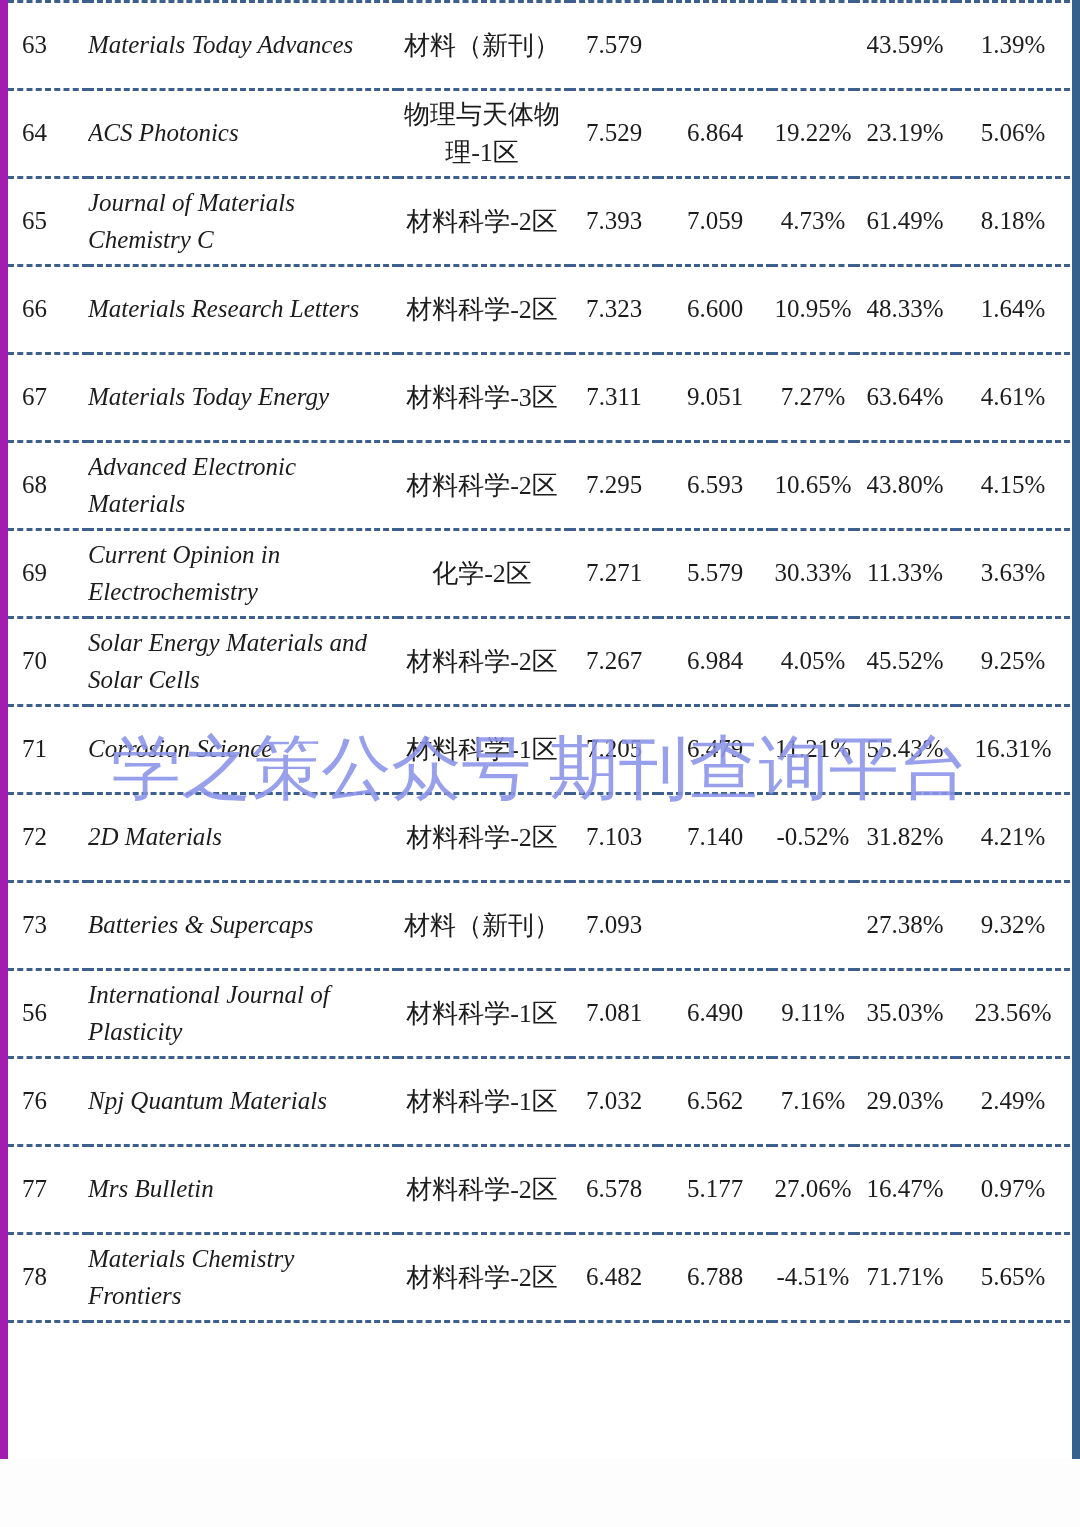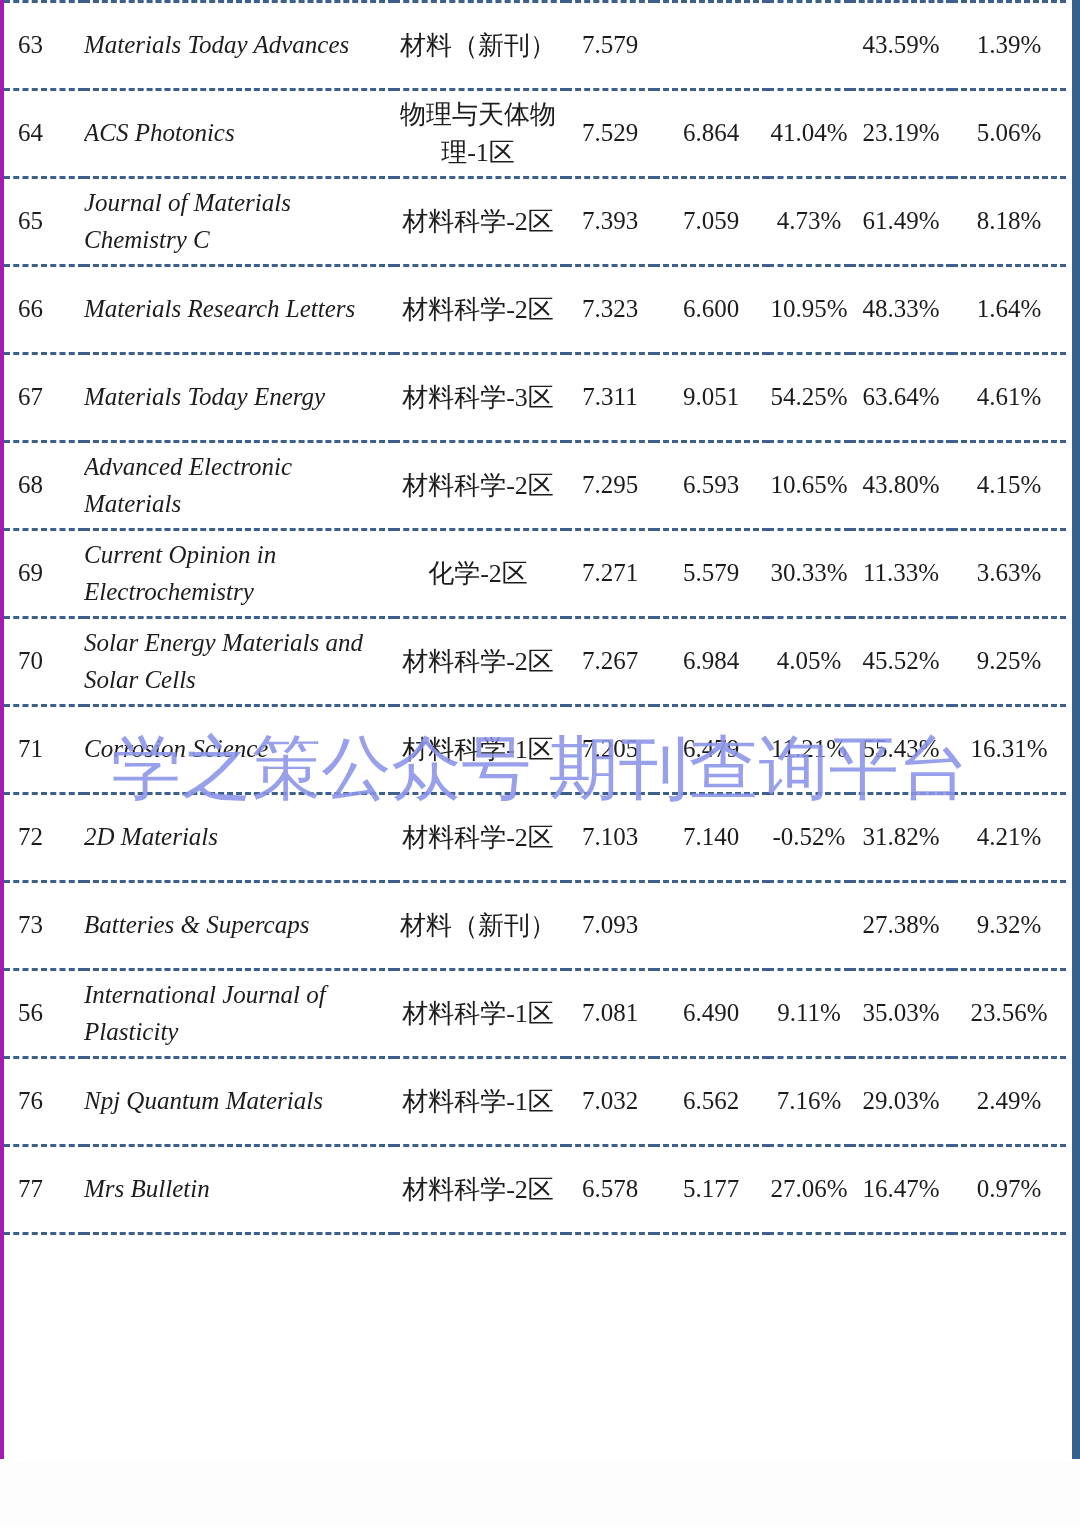--- a/index.html
+++ b/index.html
@@ -7,21 +7,21 @@
     width:1080px;height:1527px;
     background:#fdfdfd;
     font-family:"Liberation Serif","DejaVu Serif",serif;
     position:relative;
     overflow:hidden;
   }
   .table-wrap{
     position:absolute;top:0;left:0;
     width:1080px;height:1459px;
     box-sizing:border-box;
-    border-left:4px solid #a21caf;
+    border-left:8px solid #a21caf;
     border-right:8px solid #35618f;
     background:#ffffff;
   }
   table.journal-table{
     width:1062px;
     table-layout:fixed;
     border-collapse:collapse;
     border-top:3px dashed #3c5f8e;
     border-bottom:3px dashed #3c5f8e;
   }
@@ -82,21 +82,21 @@
     <td class="num"></td>
     <td class="num">43.59%</td>
     <td class="num">1.39%</td>
   </tr>
         <tr>
     <td class="rank">64</td>
     <td class="journal">ACS Photonics</td>
     <td class="category">物理与天体物理-1区</td>
     <td class="num">7.529</td>
     <td class="num">6.864</td>
-    <td class="num">41.04%</td>
+    <td class="num">19.22%</td>
     <td class="num">23.19%</td>
     <td class="num">5.06%</td>
   </tr>
         <tr>
     <td class="rank">65</td>
     <td class="journal">Journal of Materials Chemistry C</td>
     <td class="category">材料科学-2区</td>
     <td class="num">7.393</td>
     <td class="num">7.059</td>
     <td class="num">4.73%</td>
@@ -112,21 +112,21 @@
     <td class="num">10.95%</td>
     <td class="num">48.33%</td>
     <td class="num">1.64%</td>
   </tr>
         <tr>
     <td class="rank">67</td>
     <td class="journal">Materials Today Energy</td>
     <td class="category">材料科学-3区</td>
     <td class="num">7.311</td>
     <td class="num">9.051</td>
-    <td class="num">54.25%</td>
+    <td class="num">7.27%</td>
     <td class="num">63.64%</td>
     <td class="num">4.61%</td>
   </tr>
         <tr>
     <td class="rank">68</td>
     <td class="journal">Advanced Electronic Materials</td>
     <td class="category">材料科学-2区</td>
     <td class="num">7.295</td>
     <td class="num">6.593</td>
     <td class="num">10.65%</td>
@@ -206,17 +206,27 @@
         <tr>
     <td class="rank">77</td>
     <td class="journal">Mrs Bulletin</td>
     <td class="category">材料科学-2区</td>
     <td class="num">6.578</td>
     <td class="num">5.177</td>
     <td class="num">27.06%</td>
     <td class="num">16.47%</td>
     <td class="num">0.97%</td>
   </tr>
+        <tr>
+    <td class="rank">78</td>
+    <td class="journal">Materials Chemistry Frontiers</td>
+    <td class="category">材料科学-2区</td>
+    <td class="num">6.482</td>
+    <td class="num">6.788</td>
+    <td class="num">-4.51%</td>
+    <td class="num">71.71%</td>
+    <td class="num">5.65%</td>
+  </tr>
       </tbody>
   </table>
 </div>
 
 <div class="watermark">学之策公众号 期刊查询平台</div>
 
 </body></html>

